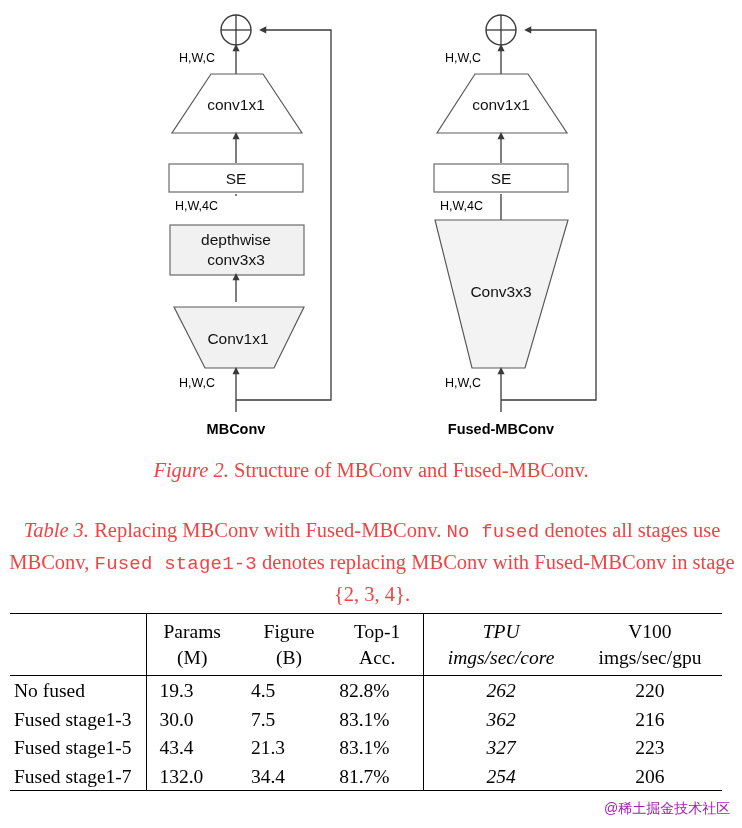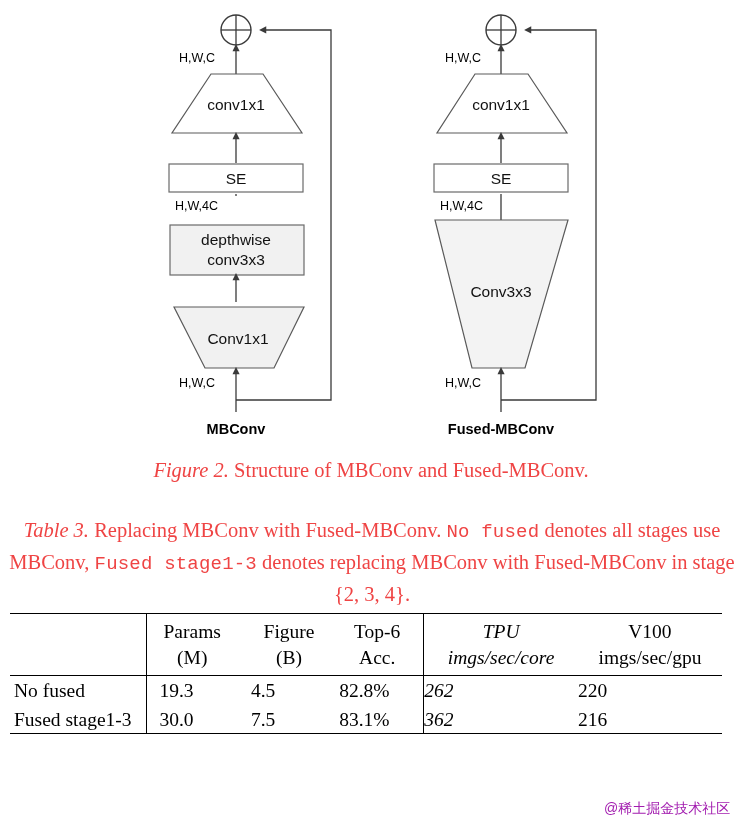--- a/index.html
+++ b/index.html
@@ -78,21 +78,21 @@
   .hdr-cell{
     text-align:center;
     line-height:26px;
     padding-top:5px !important;
     padding-bottom:4px !important;
   }
   .hdr-sub{display:block;}
   .name-col{width:162px;text-align:left;padding-left:4px !important;}
   .vline{border-left:1.1px solid #000;}
   .num{text-align:left;}
-  .ctr{text-align:left;}
+  .ctr{text-align:center;}
   .body-row td{line-height:27.5px;padding-top:1px !important;}
   .col-params{width:90px;padding-right:14px !important;}
   .col-flops{width:86px;padding-right:12px !important;}
   .col-top1{width:86px;padding-right:8px !important;}
   .col-tpu{width:172px;font-style:italic;}
   .col-v100{width:160px;}
   .pad-l{padding-left:12px !important;}
 
   
   #watermark{
@@ -223,21 +223,21 @@
         </th>
         <th class="hdr-cell vline col-params">
           <span class="hdr-sub">Params</span>
           <span class="hdr-sub">(M)</span>
         </th>
         <th class="hdr-cell col-flops">
           <span class="hdr-sub">Figure</span>
           <span class="hdr-sub">(B)</span>
         </th>
         <th class="hdr-cell col-top1">
-          <span class="hdr-sub">Top-6</span>
+          <span class="hdr-sub">Top-1</span>
           <span class="hdr-sub">Acc.</span>
         </th>
         <th class="hdr-cell vline col-tpu">
           <span class="hdr-sub">TPU</span>
           <span class="hdr-sub">imgs/sec/core</span>
         </th>
         <th class="hdr-cell col-v100">
           <span class="hdr-sub">V100</span>
           <span class="hdr-sub">imgs/sec/gpu</span>
         </th>
@@ -253,20 +253,36 @@
         <td class="ctr col-v100">220</td>
       </tr>
       <tr class="body-row">
         <td class="name-col">Fused stage1-3</td>
         <td class="num vline col-params pad-l">30.0</td>
         <td class="num col-flops">7.5</td>
         <td class="num col-top1">83.1%</td>
         <td class="ctr vline col-tpu">362</td>
         <td class="ctr col-v100">216</td>
       </tr>
+      <tr class="body-row">
+        <td class="name-col">Fused stage1-5</td>
+        <td class="num vline col-params pad-l">43.4</td>
+        <td class="num col-flops">21.3</td>
+        <td class="num col-top1">83.1%</td>
+        <td class="ctr vline col-tpu">327</td>
+        <td class="ctr col-v100">223</td>
+      </tr>
+      <tr class="body-row">
+        <td class="name-col">Fused stage1-7</td>
+        <td class="num vline col-params pad-l">132.0</td>
+        <td class="num col-flops">34.4</td>
+        <td class="num col-top1">81.7%</td>
+        <td class="ctr vline col-tpu">254</td>
+        <td class="ctr col-v100">206</td>
+      </tr>
       <tr>
         <td class="rule-bot" colspan="6" style="height:4px;"></td>
       </tr>
     </tbody>
   </table>
 </div>
 
 <div id="watermark">@稀土掘金技术社区</div>
 
 </body></html>

